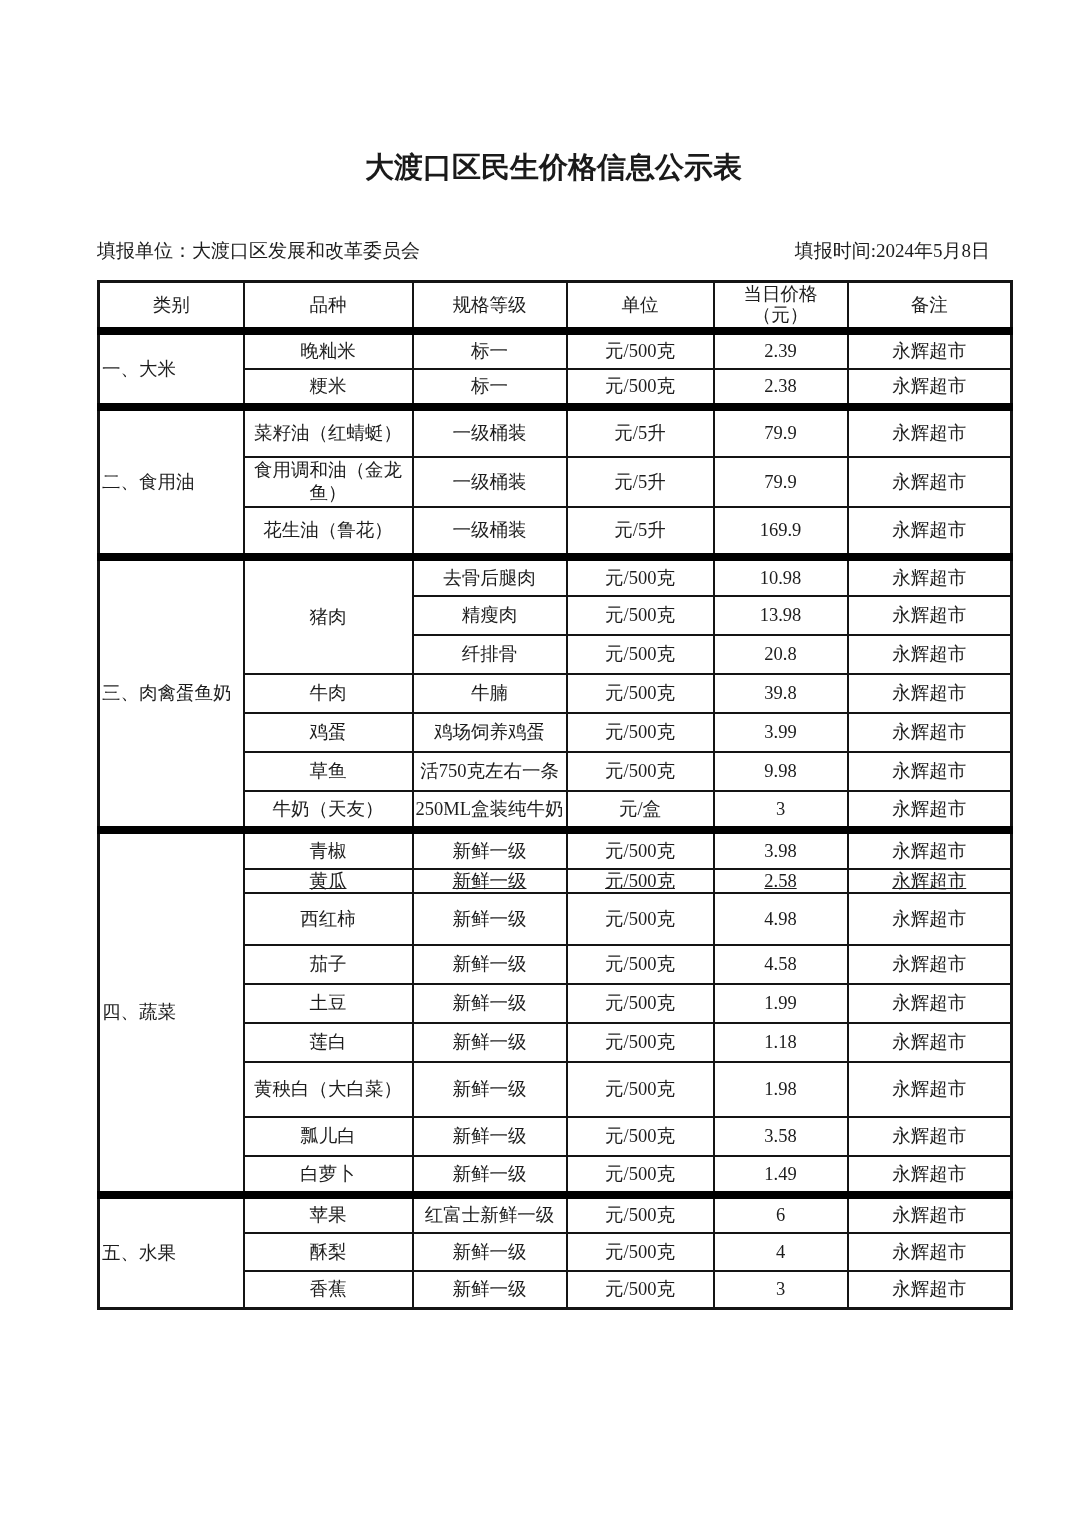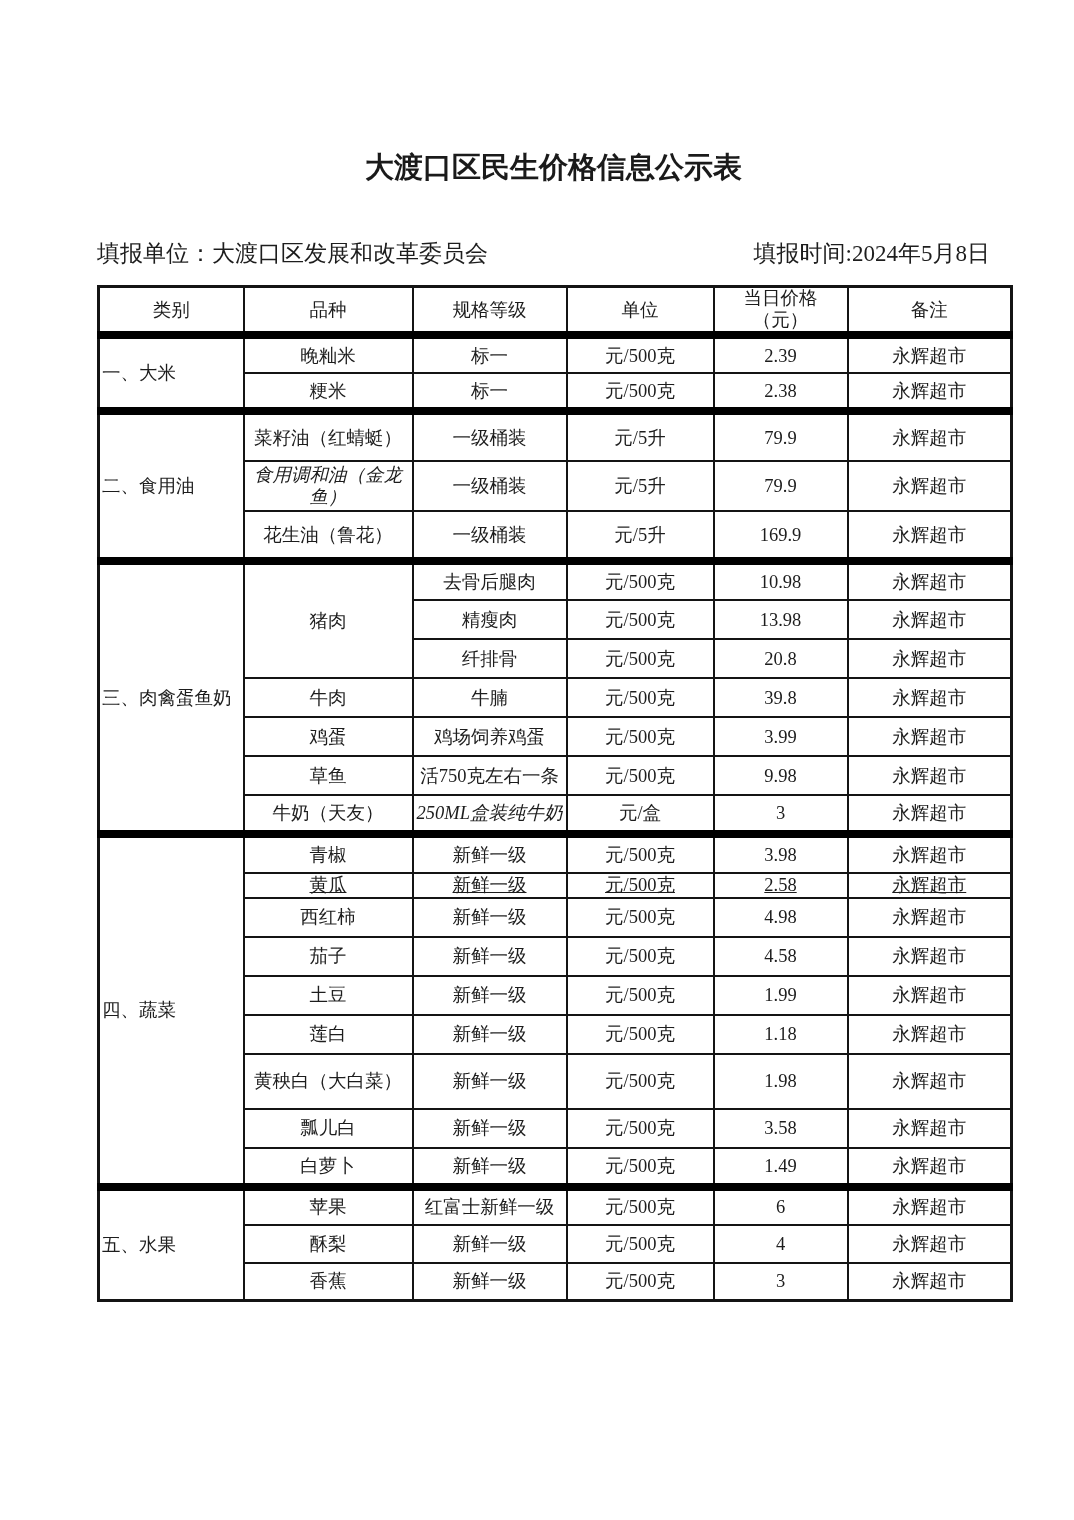--- a/index.html
+++ b/index.html
@@ -28,21 +28,21 @@
     font-size: 29px;
     font-weight: bold;
     line-height: 1.15;
     color: #1a1a1a;
   }
   .meta-row {
     display: flex;
     justify-content: space-between;
     align-items: baseline;
     margin-top: 56px;
-    font-size: 23px;
+    font-size: 19px;
     line-height: 1.2;
   }
   .meta-right {
     padding-right: 20px;
   }
   table.price-table {
     border-collapse: collapse;
     table-layout: fixed;
     width: 913px;
     margin-top: 17px;
@@ -69,21 +69,21 @@
     line-height: 1.15;
   }
   .price-table tr.sec-top td {
     border-top: 8px solid #000000;
   }
   .price-table td.cat {
     text-align: left;
     padding-left: 2px;
   }
   .sz-s  { font-size: 16px; }
-  .sz-xs { font-size: 14.5px; font-style: italic; }
+  .sz-xs { font-size: 14.5px; }
 </style>
 </head>
 <body>
 
 <div class="sheet">
 
   <h1 class="doc-title">大渡口区民生价格信息公示表</h1>
 
   <div class="meta-row">
     <div class="meta-left"><span>填报单位：</span><span>大渡口区发展和改革委员会</span></div>
@@ -204,21 +204,21 @@
           <td>3.98</td>
           <td>永辉超市</td>
         </tr>
         <tr style="height: 24px; text-decoration: underline;">
           <td rowspan="1">黄瓜</td>
           <td>新鲜一级</td>
           <td>元/500克</td>
           <td>2.58</td>
           <td>永辉超市</td>
         </tr>
-        <tr style="height: 39px; padding-left: 12px;">
+        <tr style="height: 52px; padding-left: 12px;">
           <td rowspan="1">西红柿</td>
           <td>新鲜一级</td>
           <td>元/500克</td>
           <td>4.98</td>
           <td>永辉超市</td>
         </tr>
         <tr style="height: 39px;">
           <td rowspan="1">茄子</td>
           <td>新鲜一级</td>
           <td>元/500克</td>

